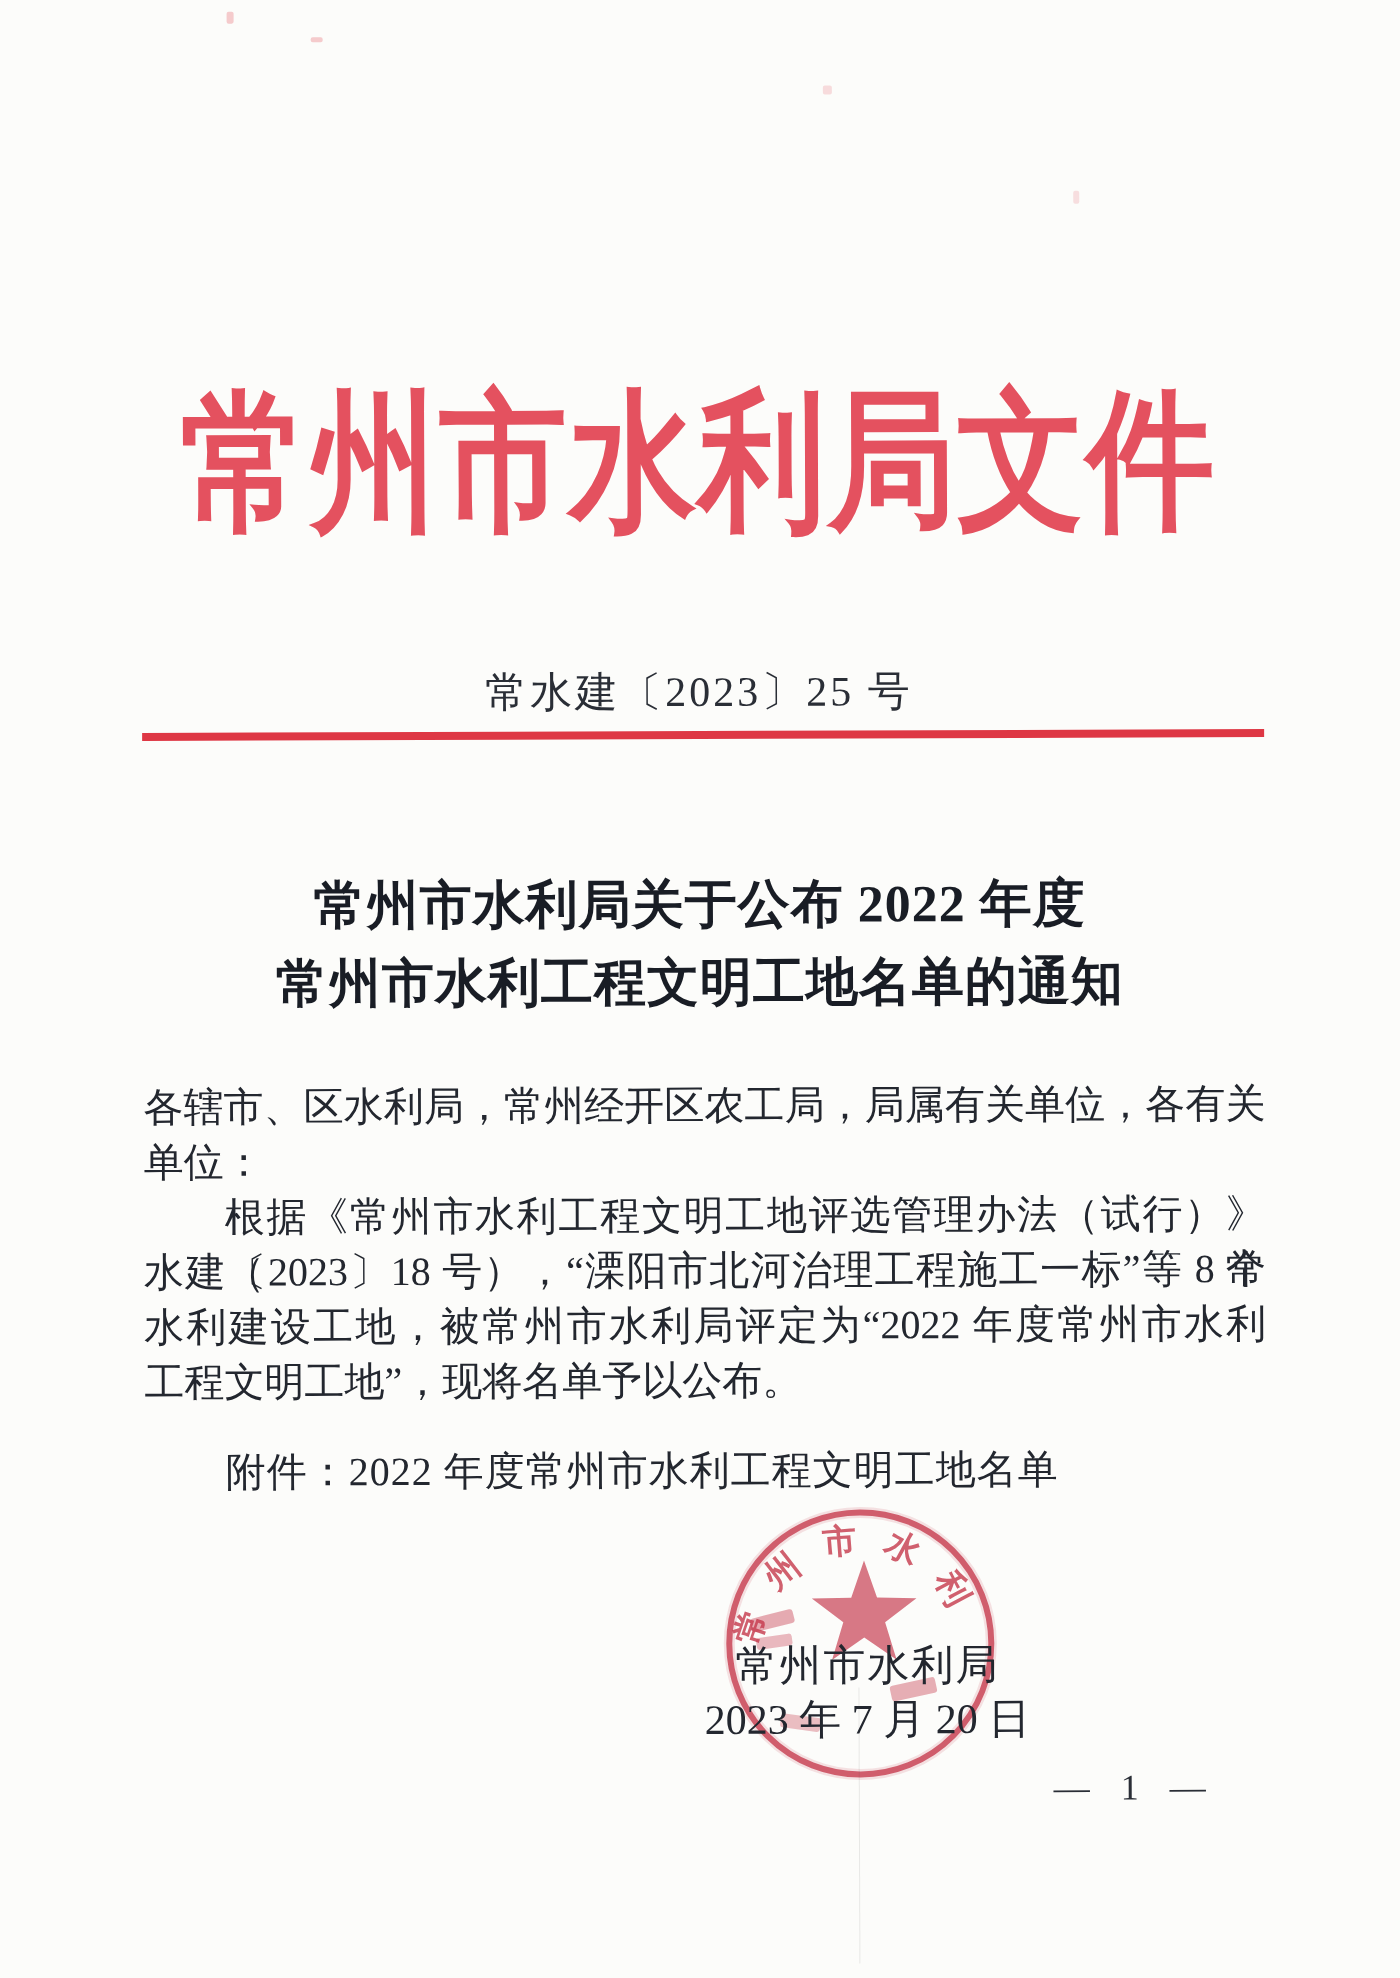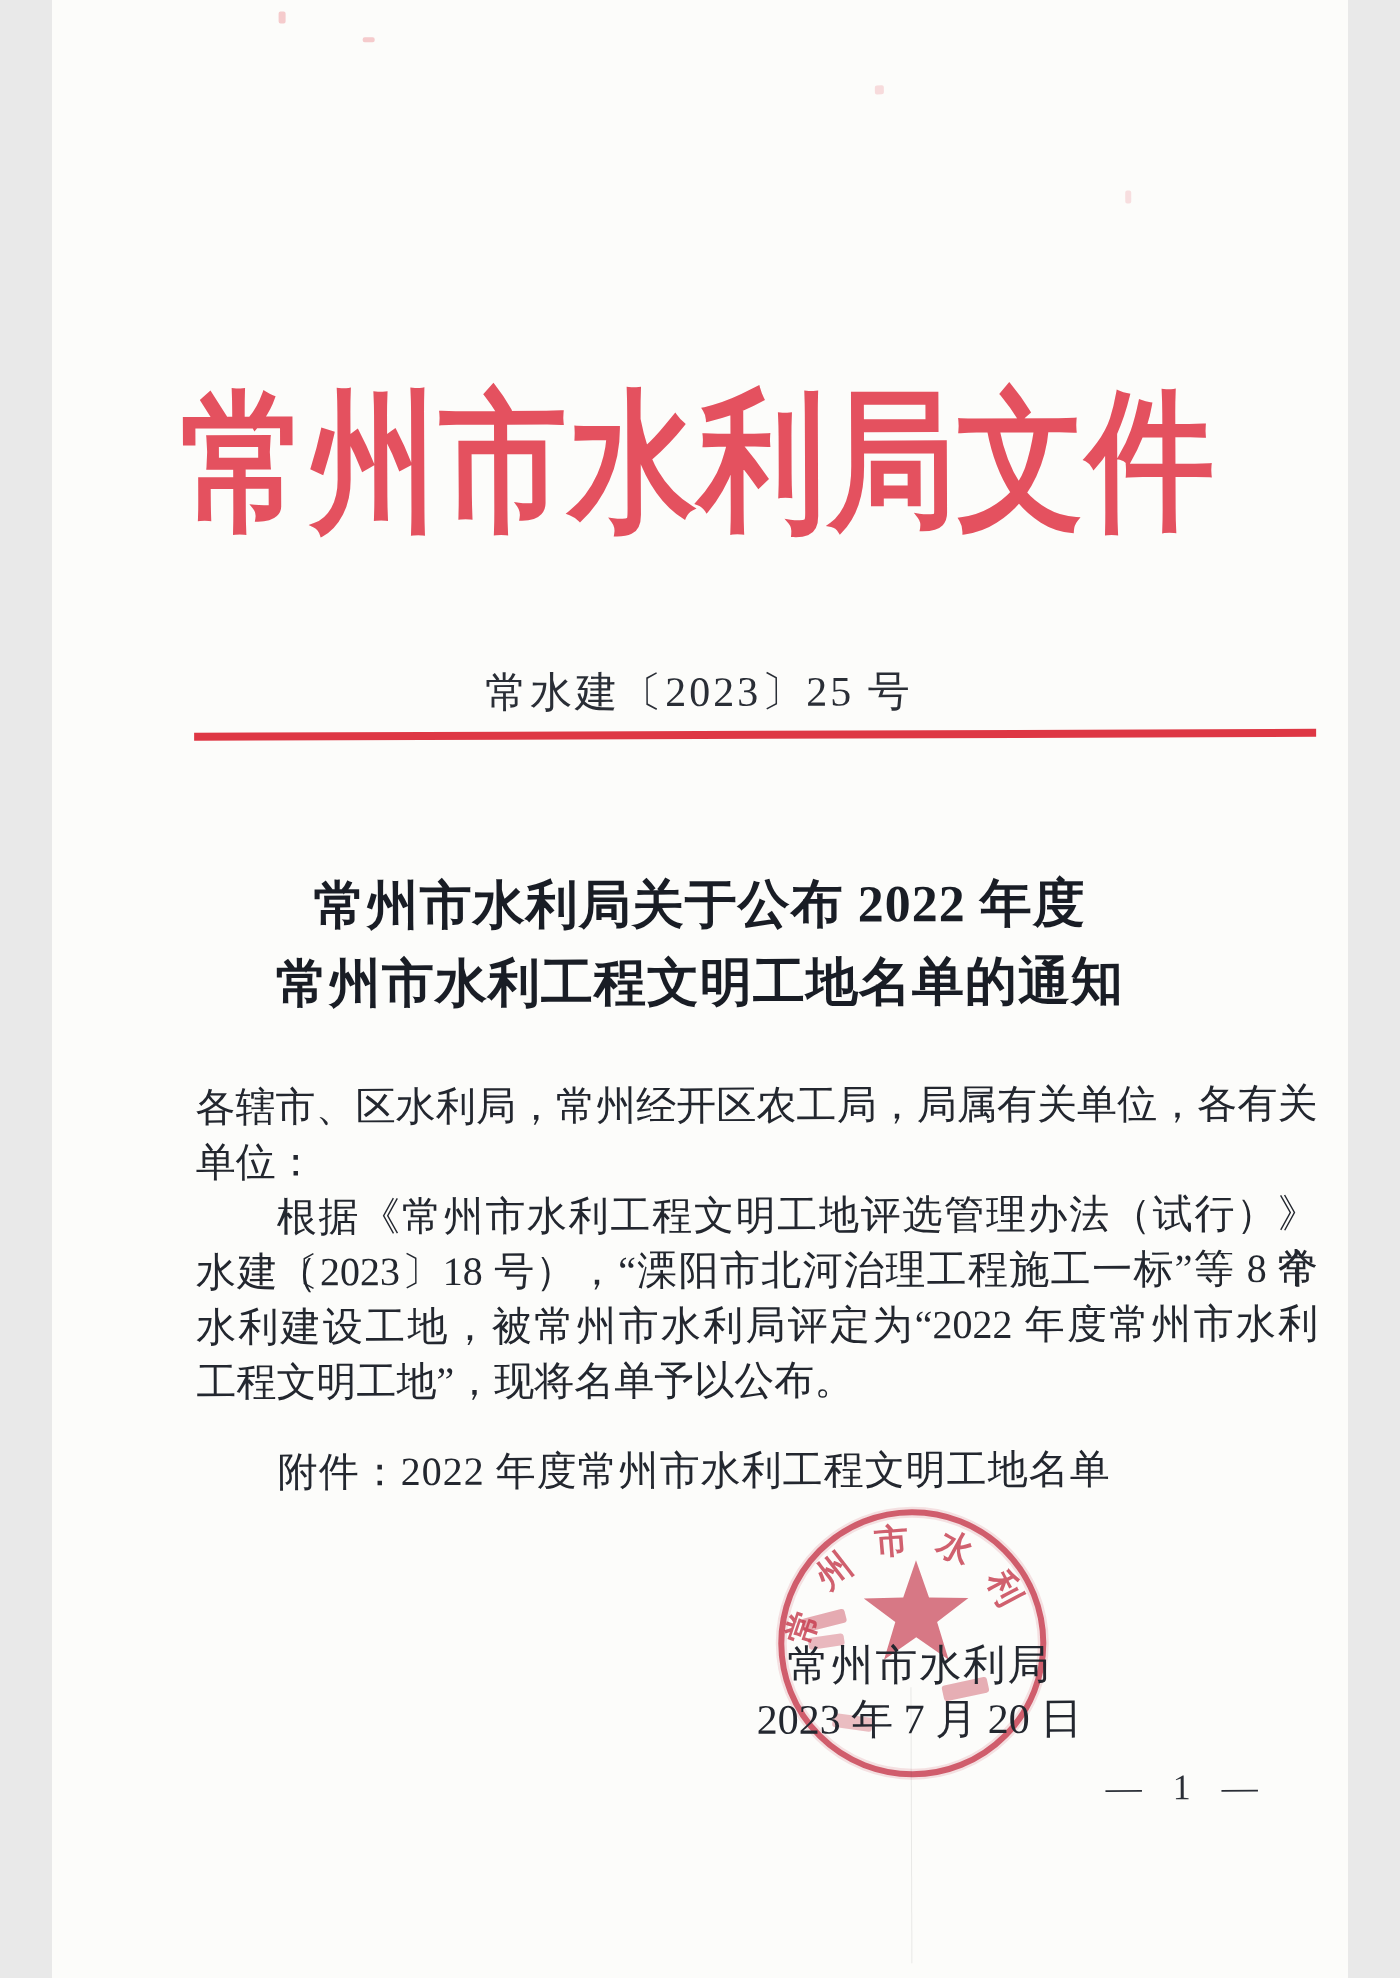--- a/index.html
+++ b/index.html
@@ -1,18 +1,18 @@
 <!DOCTYPE html>
 <html><head>
 <meta charset="utf-8">
 <style>
   html,body{margin:0;padding:0;background:#e9e9e9;}
   .page{
     position:relative;
-    width:1296px;height:1978px;
+    width:1400px;height:1978px;
     margin:0 auto;
     background:#fcfcfa;
     overflow:hidden;
     font-family:"Liberation Serif","DejaVu Serif",serif;
     color:#23272f;
   }
   .inner{position:absolute;inset:0;transform:rotate(-0.2deg);}
   .agency-title{
     position:absolute;top:384px;left:0;width:100%;
     text-align:center;font-size:152px;line-height:1.05;font-weight:bold;

